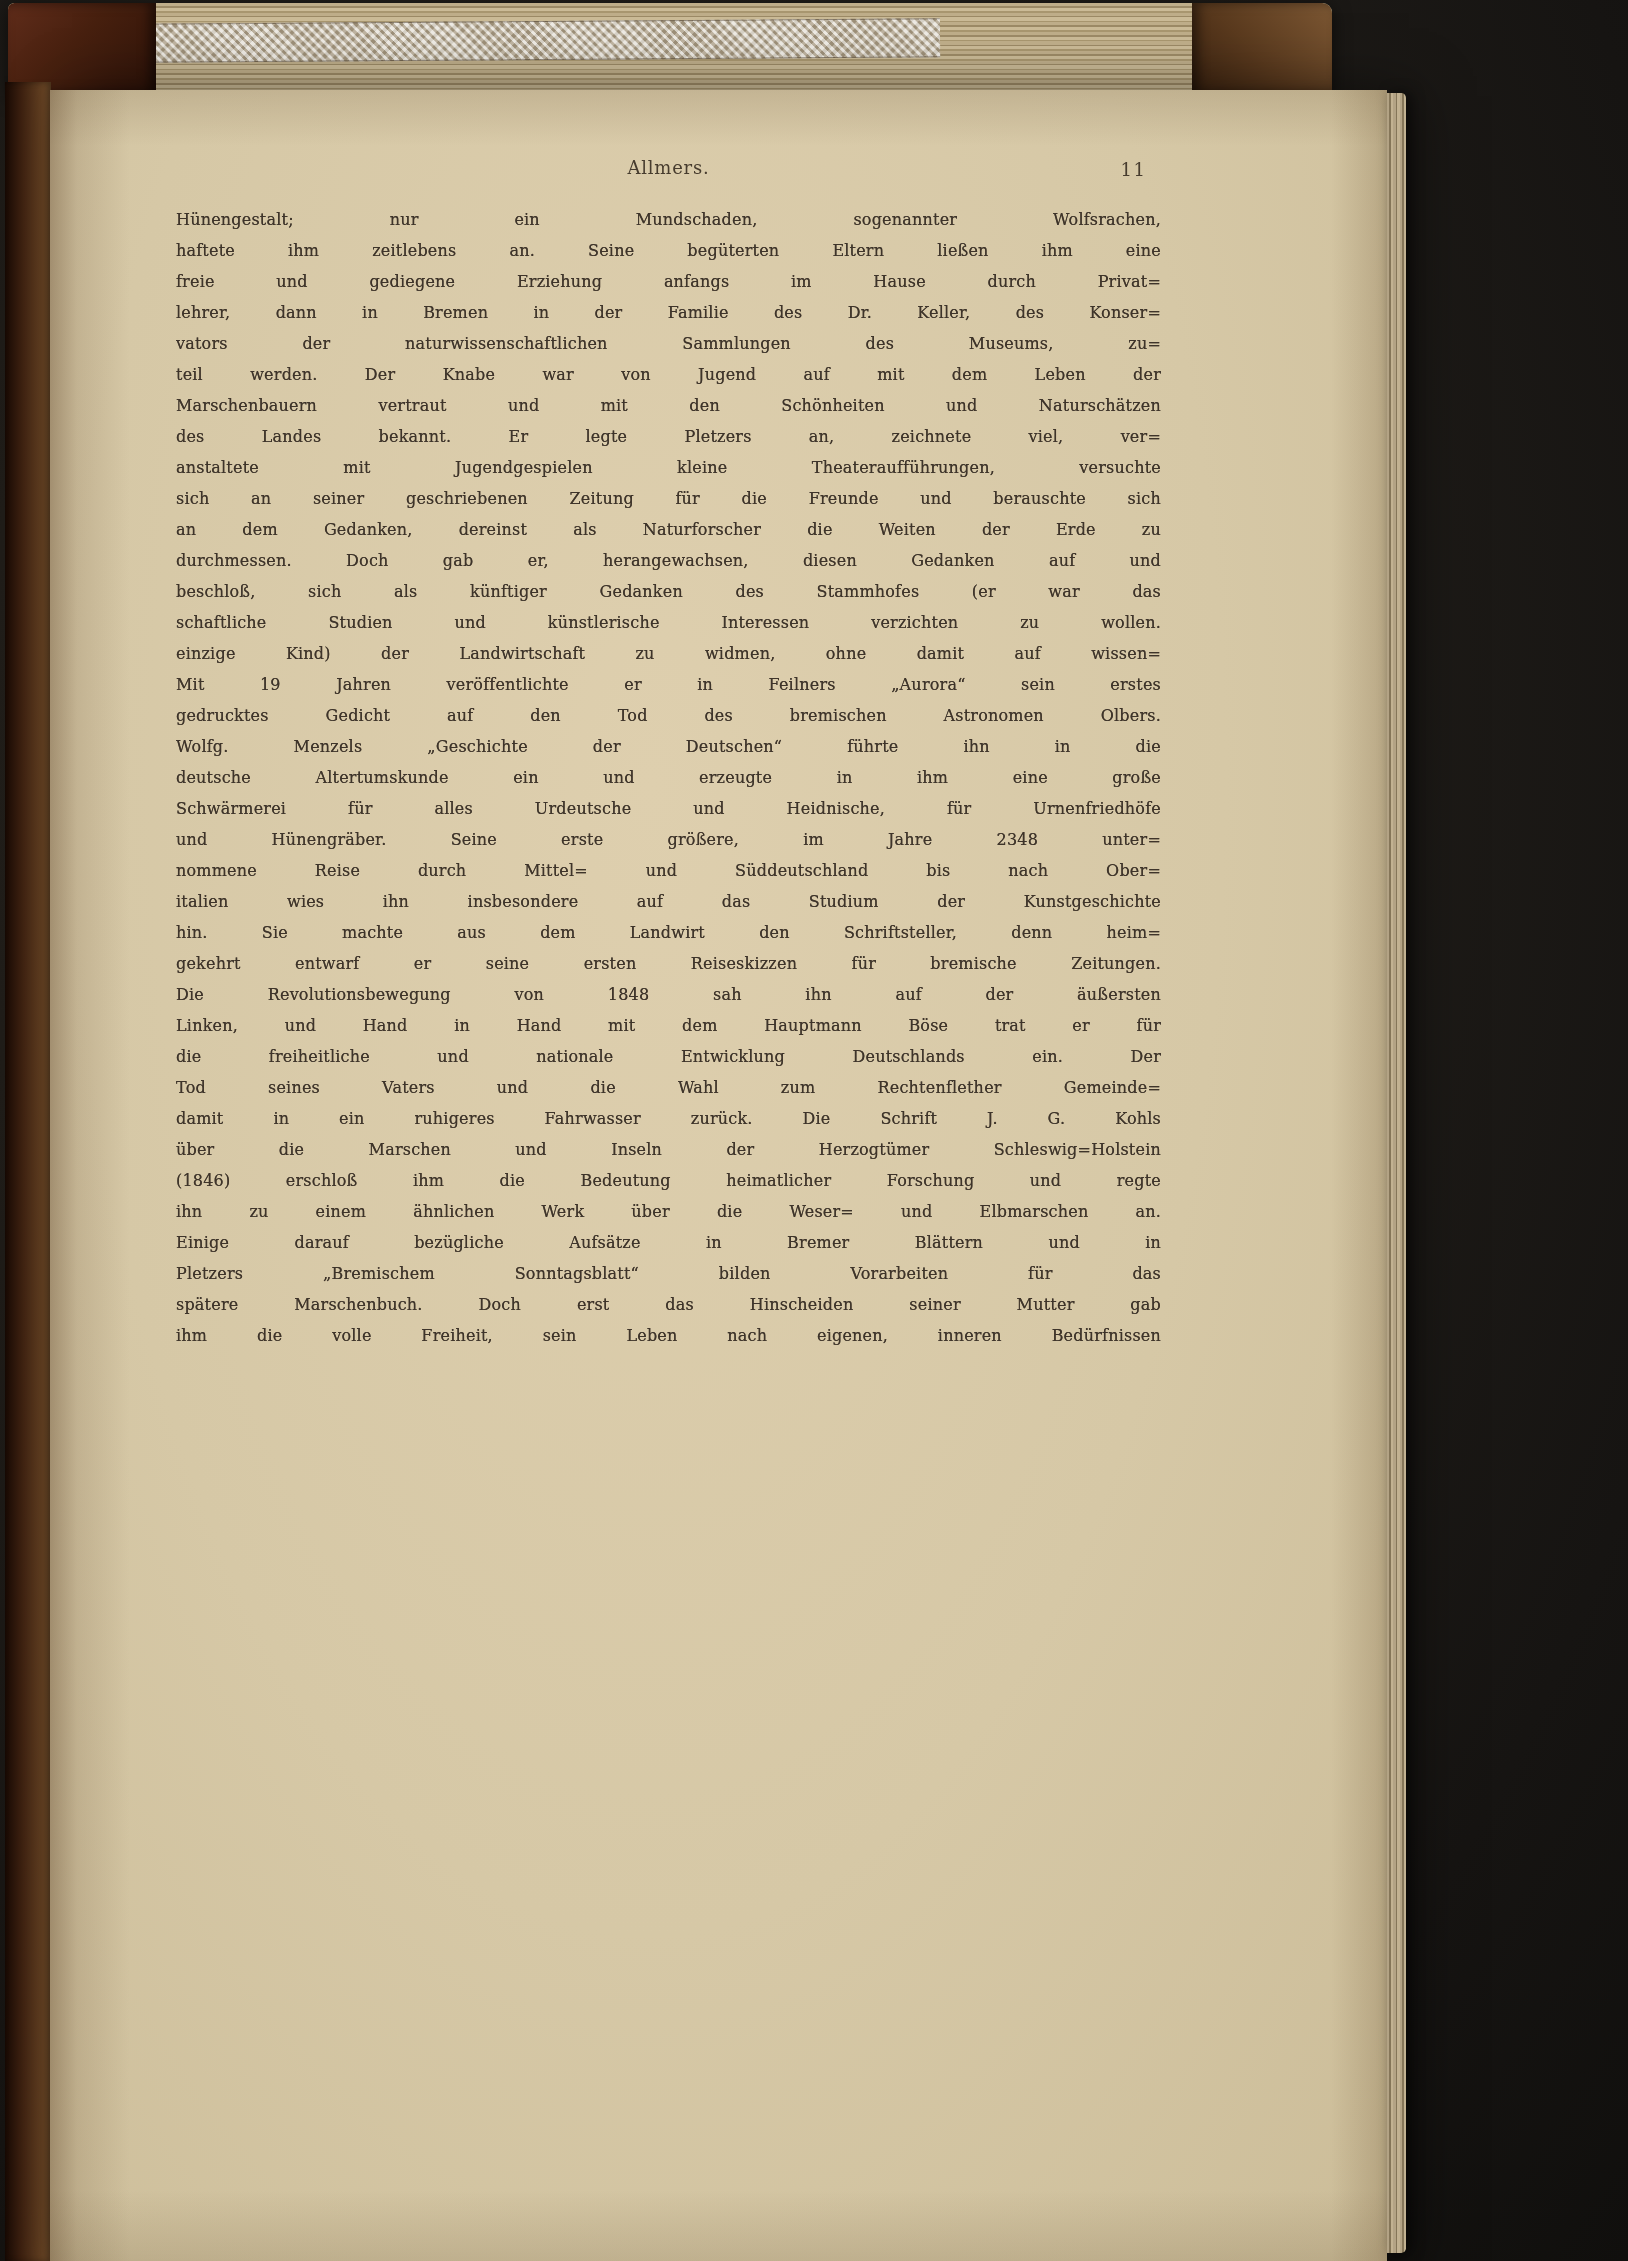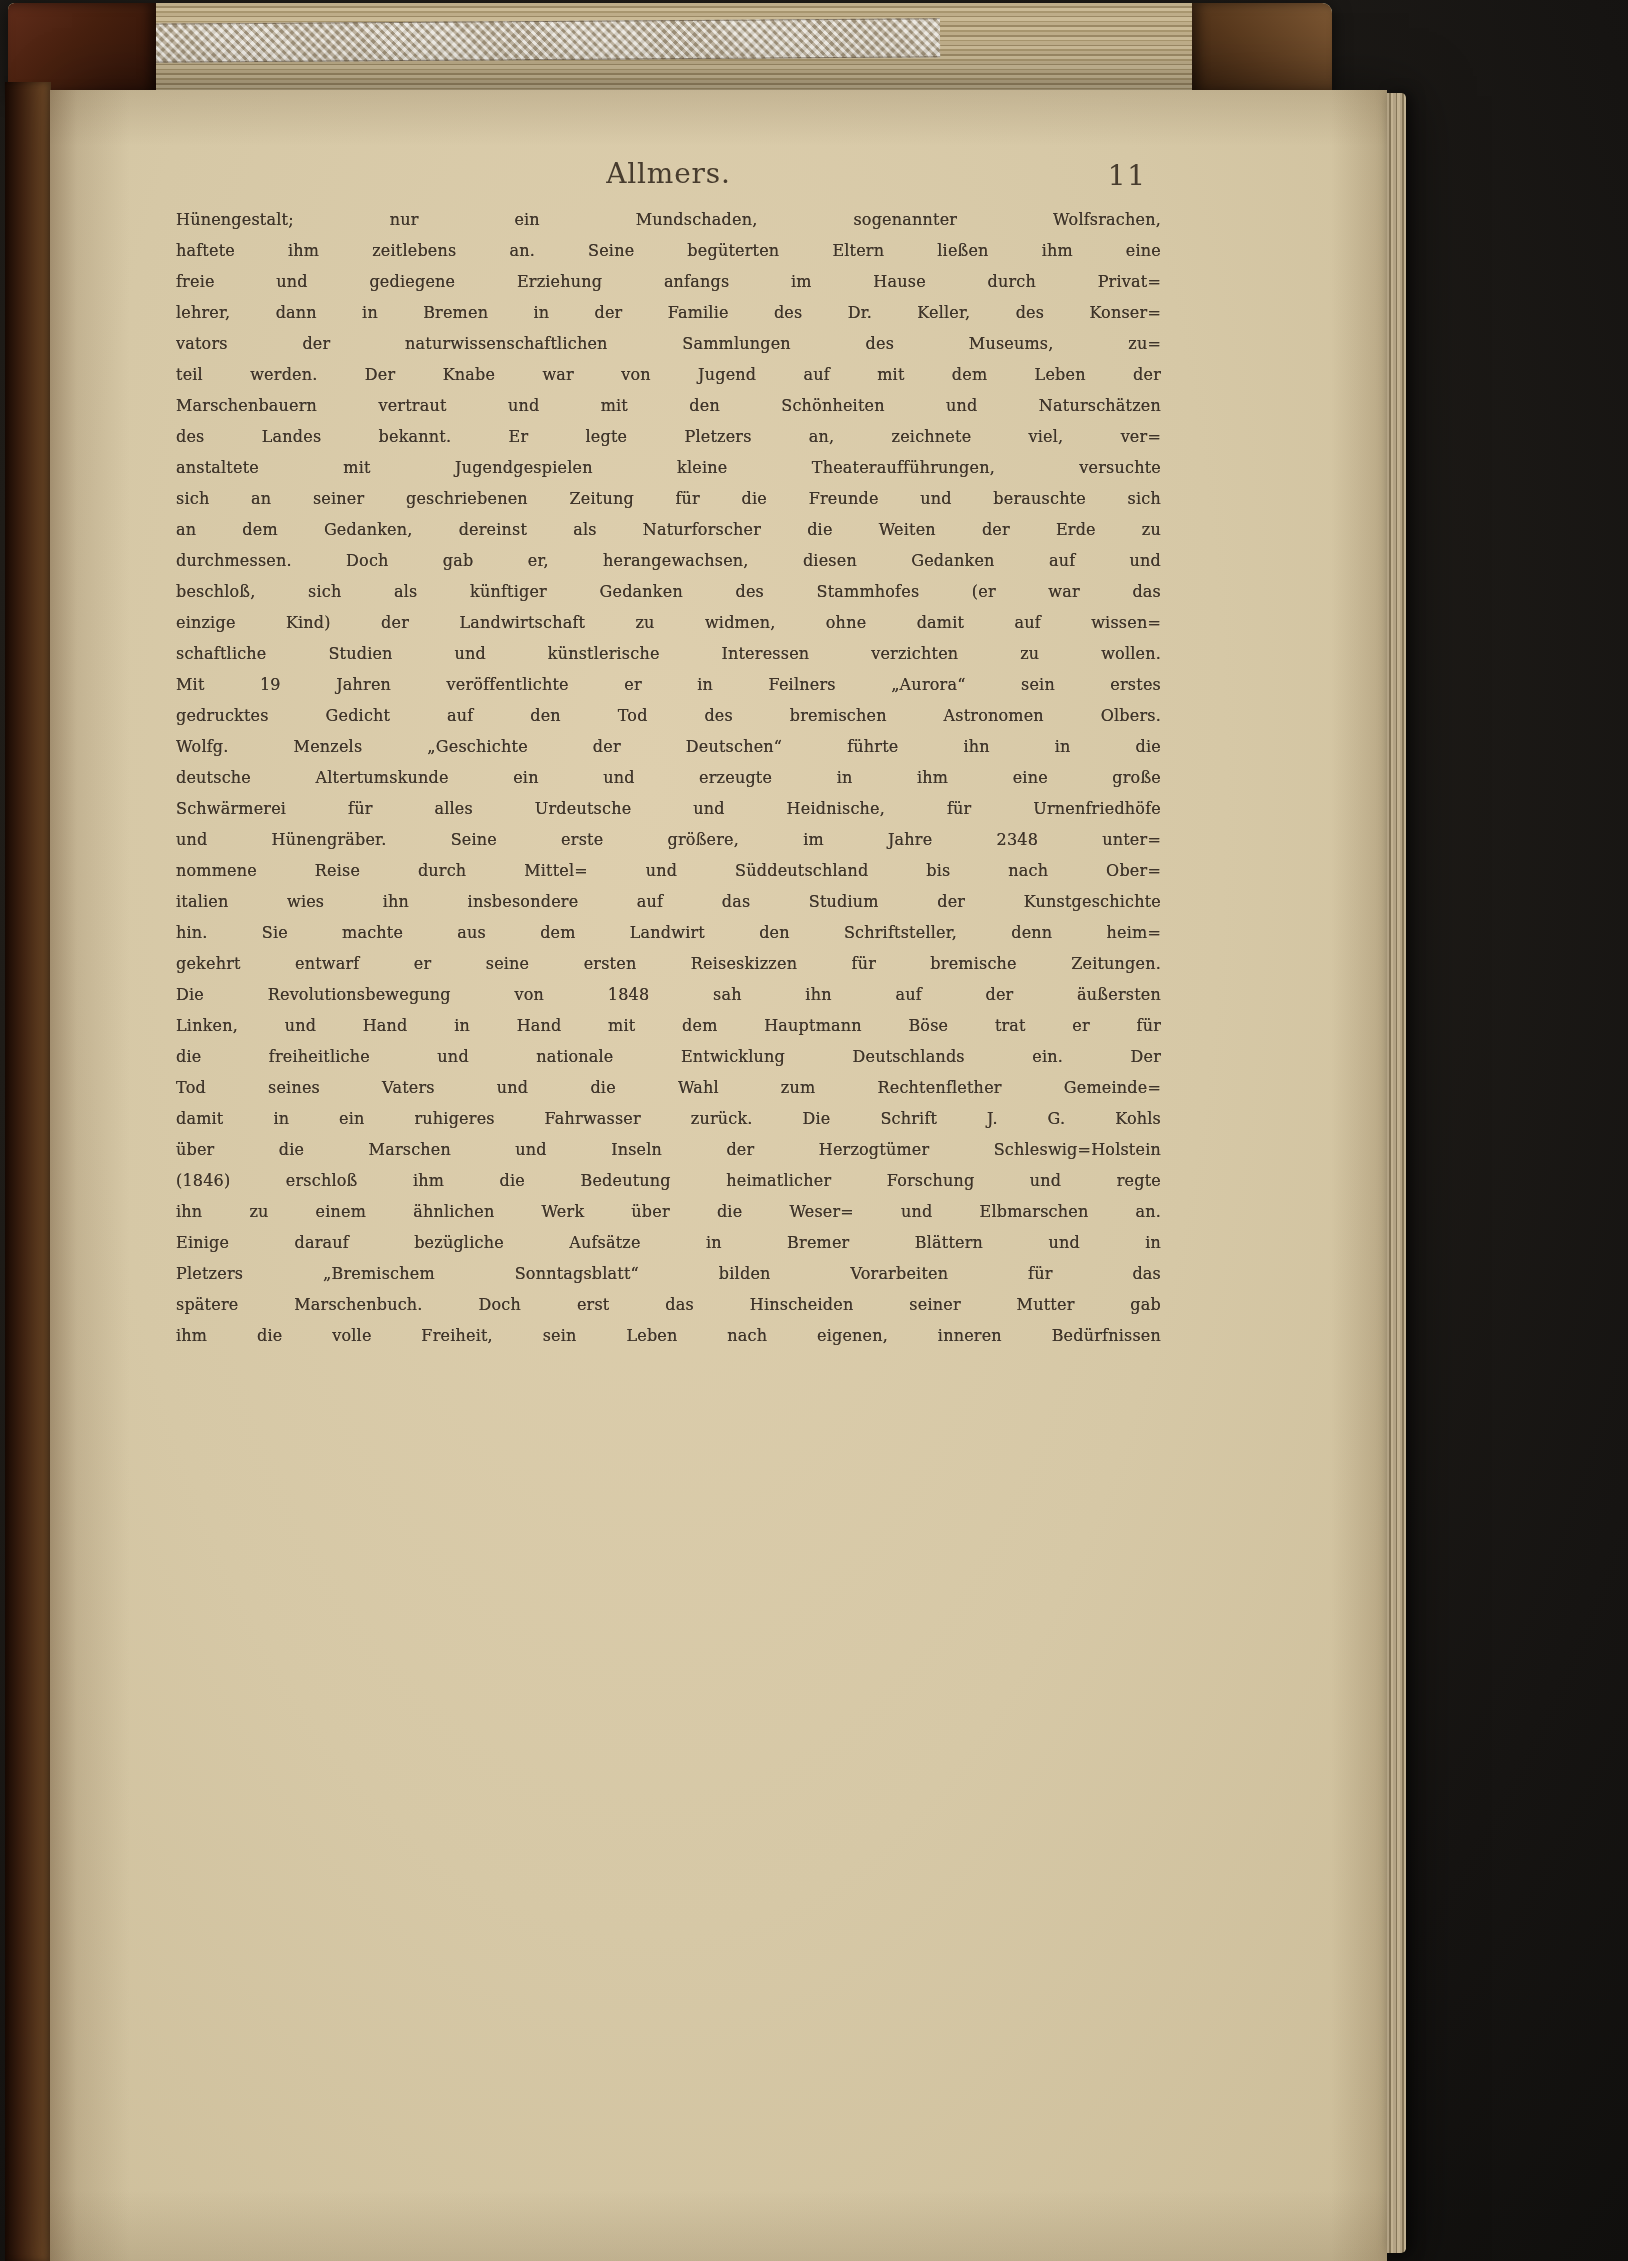--- a/index.html
+++ b/index.html
@@ -72,21 +72,21 @@
     position: absolute; left: 1387px; top: 93px; width: 19px; height: 2160px;
     background: repeating-linear-gradient(90deg,
       #b3a385 0 2.4px, #857659 2.4px 4px, #c2b292 4px 6.4px);
     border-radius: 0 4.8px 4.8px 0;
     box-shadow: 4.8px 0 12.8px rgba(0,0,0,0.5);
   }
 
   
   .page-header {
     position: absolute; left: 126px; top: 67px; width: 985px; height: 34px;
-    font-size: 28px; color: #473c2e;
+    font-size: 18px; color: #473c2e;
   }
   .running-title {
     position: absolute; left: 0; right: 0; text-align: center;
     letter-spacing: 0.8px;
   }
   .page-number {
     position: absolute; right: 14.4px; top: 1.6px;
     letter-spacing: 1.6px;
   }
 
@@ -129,22 +129,22 @@
         <div class="text-line">lehrer, dann in Bremen in der Familie des Dr. Keller, des Konser=</div>
         <div class="text-line">vators der naturwissenschaftlichen Sammlungen des Museums, zu=</div>
         <div class="text-line">teil werden. Der Knabe war von Jugend auf mit dem Leben der</div>
         <div class="text-line">Marschenbauern vertraut und mit den Schönheiten und Naturschätzen</div>
         <div class="text-line">des Landes bekannt. Er legte Pletzers an, zeichnete viel, ver=</div>
         <div class="text-line">anstaltete mit Jugendgespielen kleine Theateraufführungen, versuchte</div>
         <div class="text-line">sich an seiner geschriebenen Zeitung für die Freunde und berauschte sich</div>
         <div class="text-line">an dem Gedanken, dereinst als Naturforscher die Weiten der Erde zu</div>
         <div class="text-line">durchmessen. Doch gab er, herangewachsen, diesen Gedanken auf und</div>
         <div class="text-line">beschloß, sich als künftiger Gedanken des Stammhofes (er war das</div>
+        <div class="text-line">schaftliche Studien und künstlerische Interessen verzichten zu wollen.</div>
         <div class="text-line">einzige Kind) der Landwirtschaft zu widmen, ohne damit auf wissen=</div>
-        <div class="text-line">schaftliche Studien und künstlerische Interessen verzichten zu wollen.</div>
         <div class="text-line">Mit 19 Jahren veröffentlichte er in Feilners „Aurora“ sein erstes</div>
         <div class="text-line">gedrucktes Gedicht auf den Tod des bremischen Astronomen Olbers.</div>
         <div class="text-line">Wolfg. Menzels „Geschichte der Deutschen“ führte ihn in die</div>
         <div class="text-line">deutsche Altertumskunde ein und erzeugte in ihm eine große</div>
         <div class="text-line">Schwärmerei für alles Urdeutsche und Heidnische, für Urnenfriedhöfe</div>
         <div class="text-line">und Hünengräber. Seine erste größere, im Jahre 2348 unter=</div>
         <div class="text-line">nommene Reise durch Mittel= und Süddeutschland bis nach Ober=</div>
         <div class="text-line">italien wies ihn insbesondere auf das Studium der Kunstgeschichte</div>
         <div class="text-line">hin. Sie machte aus dem Landwirt den Schriftsteller, denn heim=</div>
         <div class="text-line">gekehrt entwarf er seine ersten Reiseskizzen für bremische Zeitungen.</div>

